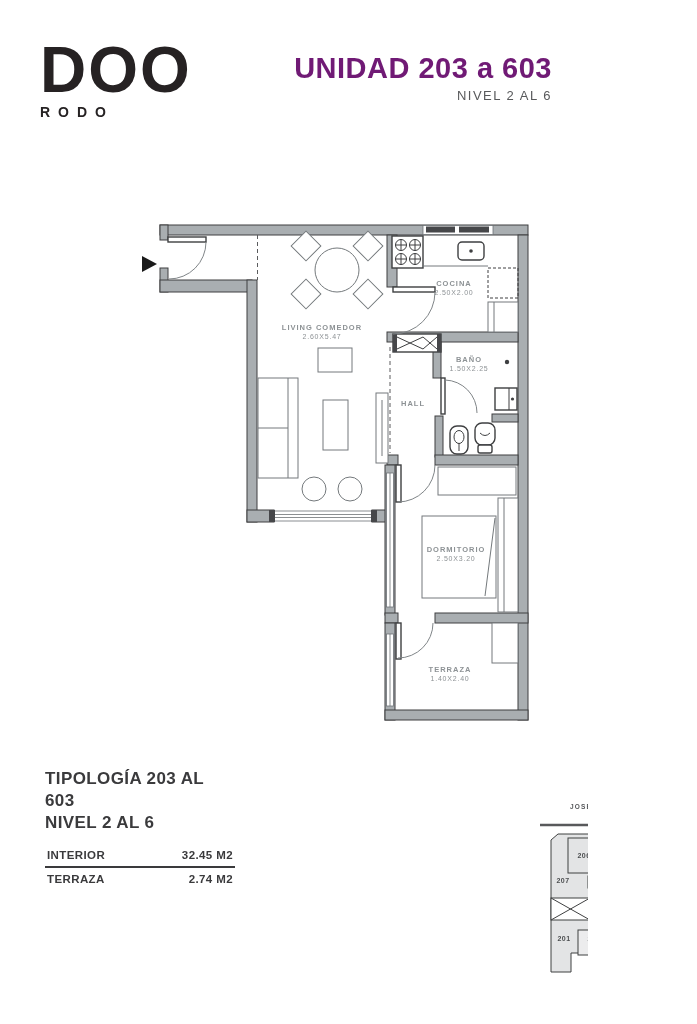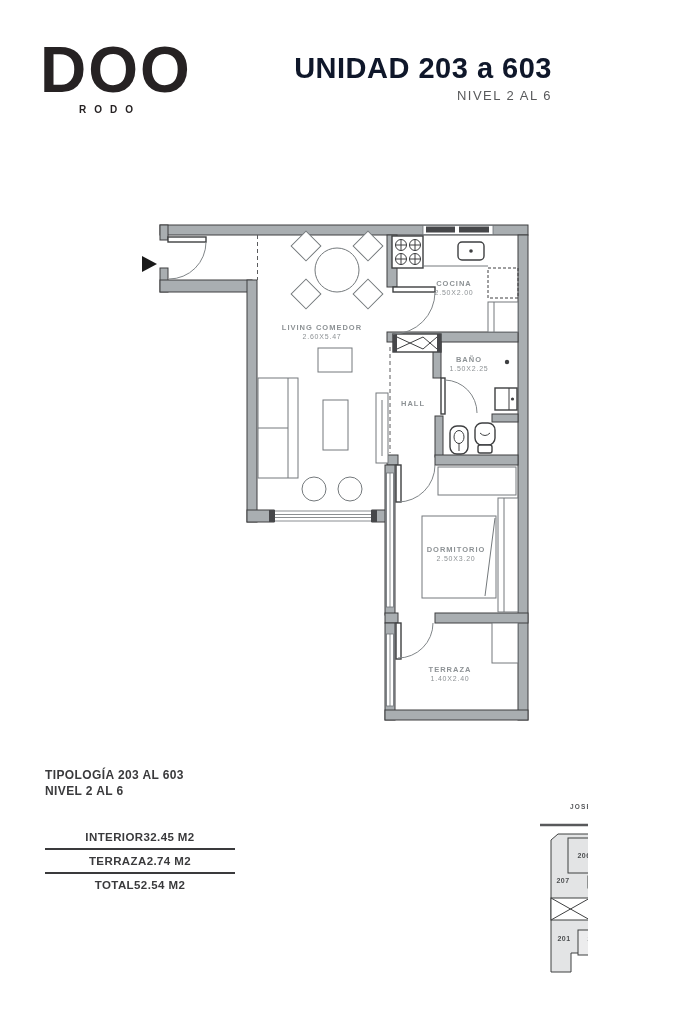--- a/index.html
+++ b/index.html
@@ -2,45 +2,45 @@
 <html><head>
 <meta charset="utf-8">
 <style>
   html,body{margin:0;padding:0;background:#ffffff;}
   body{font-family:"Liberation Sans", sans-serif;}
   .page{position:relative;width:588px;height:1024px;background:#ffffff;overflow:hidden;}
 
   
   .logo{position:absolute;left:40px;top:38px;width:150px;color:#262223;}
   .logo .big{font-size:64px;font-weight:800;letter-spacing:2px;line-height:1;}
-  .logo .small{font-size:10px;font-weight:700;letter-spacing:8px;margin-top:2px;text-align:center;width:140px;}
+  .logo .small{font-size:14px;font-weight:700;letter-spacing:8px;margin-top:2px;width:140px;}
 
   
   .titleblock{position:absolute;right:36px;top:52px;text-align:right;}
-  .titleblock .t1{font-size:29px;font-weight:800;color:#0f172a;letter-spacing:0.5px;}
+  .titleblock .t1{font-size:29px;font-weight:800;color:#701a75;letter-spacing:0.5px;}
   .titleblock .t2{font-size:13px;font-weight:500;color:#58595b;letter-spacing:1.5px;margin-top:3px;}
 
   
   .plan{position:absolute;left:140px;top:210px;}
   .plan svg{display:block;}
   .wall{fill:#a9aeb1;stroke:#3e3f41;stroke-width:1;}
   .darkcap{fill:#46474a;stroke:none;}
   .furn{fill:#ffffff;stroke:#74797c;stroke-width:1;}
   .furnl{fill:none;stroke:#74797c;stroke-width:1;}
   .fixt{fill:#ffffff;stroke:#3e3f41;stroke-width:1.4;}
   .arc{fill:none;stroke:#808588;stroke-width:1;}
   .dash{fill:none;stroke:#5a5b5d;stroke-width:1;stroke-dasharray:4 3;}
   .win{fill:#ffffff;stroke:#6d7275;stroke-width:0.8;}
   .rlabel{fill:#8d9295;font-size:7.5px;letter-spacing:1px;text-anchor:middle;font-weight:600;}
   .rdims{fill:#8d9295;font-size:7px;letter-spacing:0.8px;text-anchor:middle;}
 
   
   .areas{position:absolute;left:45px;top:768px;width:190px;color:#3a3a3c;}
-  .areas .head{font-size:12px;font-weight:800;letter-spacing:0.4px;line-height:1.3;margin-bottom:27px;}
-  .arow{display:flex;justify-content:center;font-size:11.5px;letter-spacing:0.4px;
+  .areas .head{font-size:17px;font-weight:800;letter-spacing:0.4px;line-height:1.3;margin-bottom:10px;}
+  .arow{display:flex;justify-content:space-between;font-size:11.5px;letter-spacing:0.4px;
         padding:5px 2px 5px 2px;border-bottom:2px solid #3a3a3c;font-weight:600;}
   .arow:last-child{border-bottom:none;font-weight:800;}
   .arow .val{font-weight:700;}
 
   
   .keyplan{position:absolute;left:538px;top:792px;}
   .kp-street{fill:#55575a;font-size:6.5px;letter-spacing:1.2px;text-anchor:middle;font-weight:600;}
   .kp-foot{fill:#e3e4e5;stroke:#3f4041;stroke-width:1;}
   .kp-inner{fill:none;stroke:#3f4041;stroke-width:1;}
   .kp-white{fill:#ffffff;stroke:#3f4041;stroke-width:1;}
@@ -239,24 +239,20 @@
       <div>NIVEL 2 AL 6</div>
     </div>
     <div class="arow">
       <span>INTERIOR</span>
       <span class="val">32.45 M2</span>
     </div>
     <div class="arow">
       <span>TERRAZA</span>
       <span class="val">2.74 M2</span>
     </div>
-    <div class="arow">
-      <span>TOTAL</span>
-      <span class="val">52.54 M2</span>
-    </div>
   </div>
 
   <div class="keyplan">
     <svg width="152" height="215" viewBox="0 0 152 215">
       <text class="kp-street" x="61" y="17">JOSE E RODO</text>
       <line x1="2" y1="33" x2="124" y2="33" stroke="#58595b" stroke-width="2.5"></line>
 
       <path class="kp-foot" d="M 20 42 L 102 42 L 108 48 L 108 173 L 92 173 L 92 161 L 33 161 L 33 180 L 13 180 L 13 48 Z"></path>
 
       <rect class="kp-inner" x="30" y="46" width="31" height="35"></rect>

